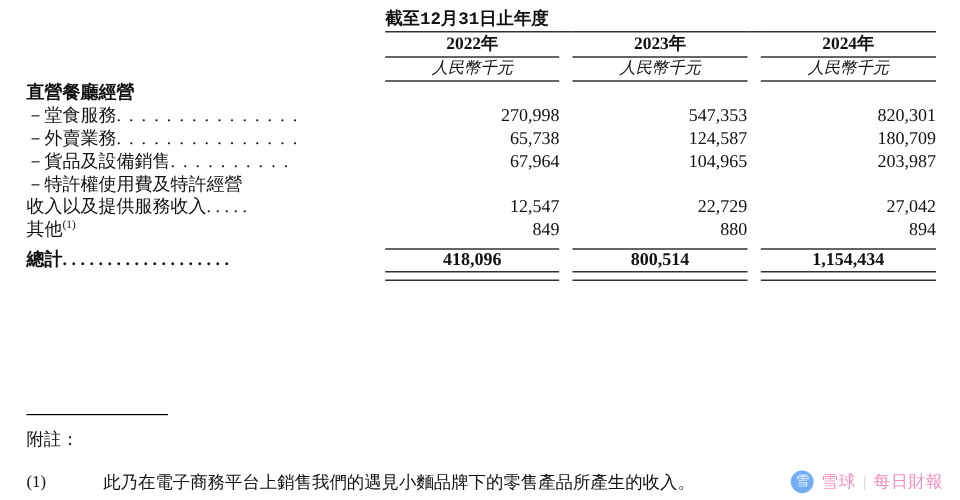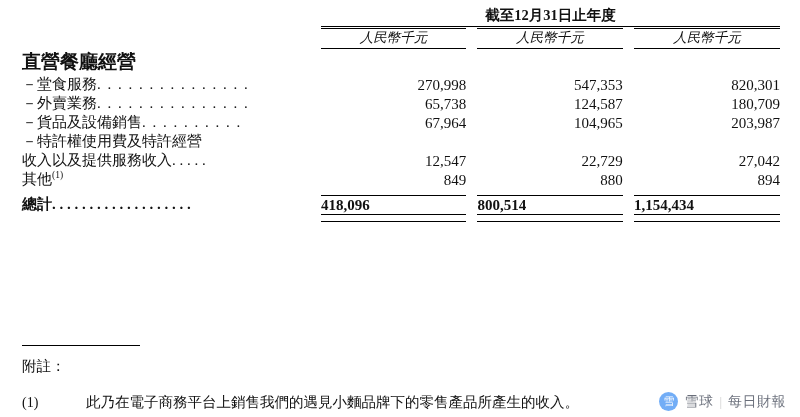--- a/index.html
+++ b/index.html
@@ -35,24 +35,25 @@
     padding: 0;
     vertical-align: bottom;
   }
 
   .col-label { width: 292px; }
   .col-num   { width: 152px; }
   .col-gap   { width: 12px; }
 
   
   .hdr-span {
-    text-align: center;
+    text-align: left;
     font-weight: bold;
     font-size: 14.5px;
     padding-bottom: 4px;
+    font-family: Liberation Mono, monospace;
   }
   .rule-top {
     border-bottom: 1.3px solid #000;
     height: 1px;
     font-size: 0;
     line-height: 0;
   }
   .yr {
     text-align: center;
     font-weight: bold;
@@ -74,21 +75,21 @@
   .rule-under-unit {
     border-bottom: 1px solid #000;
     height: 1px;
     font-size: 0;
     line-height: 0;
   }
 
   
   .sect {
     font-weight: bold;
-    font-size: 19px;
+    font-size: 15px;
     padding-top: 10px;
     padding-bottom: 1px;
     white-space: nowrap;
   }
   .item {
     font-size: 15px;
     padding-top: 3px;
     padding-bottom: 1px;
     white-space: nowrap;
   }
@@ -109,21 +110,21 @@
     white-space: nowrap;
   }
   .total-label {
     font-weight: bold;
     font-size: 15px;
     padding-top: 6px;
     white-space: nowrap;
     margin-left: 34px;
   }
   .total-num {
-    text-align: left;
+    text-align: center;
     font-weight: bold;
     font-size: 15px;
     padding-top: 6px;
     white-space: nowrap;
   }
   .sup { font-size: 9.5px; vertical-align: super; }
 
   .rule-thin-above-total {
     border-bottom: 1px solid #000;
     height: 1px;
@@ -183,21 +184,21 @@
     border-radius: 50%;
     background: #1d7cf2;
     color: #fff;
     font-size: 11px;
     line-height: 19px;
     text-align: center;
     font-family: "Liberation Sans", sans-serif;
   }
   .wm-text {
     font-size: 14px;
-    color: #0f172a;
+    color: #ec4899;
     font-family: "Liberation Sans", sans-serif;
     letter-spacing: 0.5px;
   }
   .wm-sep { color: #b0b0b0; font-size: 13px; }
 </style>
 </head>
 <body>
 
 <div class="page">
 
@@ -220,20 +221,29 @@
       </tr>
       <tr>
         <td></td>
         <td></td>
         <td class="rule-top" colspan="5"></td>
       </tr>
 
       <tr>
         <td></td>
         <td></td>
+        <td class="yr">2022年</td>
+        <td></td>
+        <td class="yr">2023年</td>
+        <td></td>
+        <td class="yr">2024年</td>
+      </tr>
+      <tr>
+        <td></td>
+        <td></td>
         <td class="rule-under-yr"></td>
         <td></td>
         <td class="rule-under-yr"></td>
         <td></td>
         <td class="rule-under-yr"></td>
       </tr>
 
       <tr>
         <td></td>
         <td></td>

